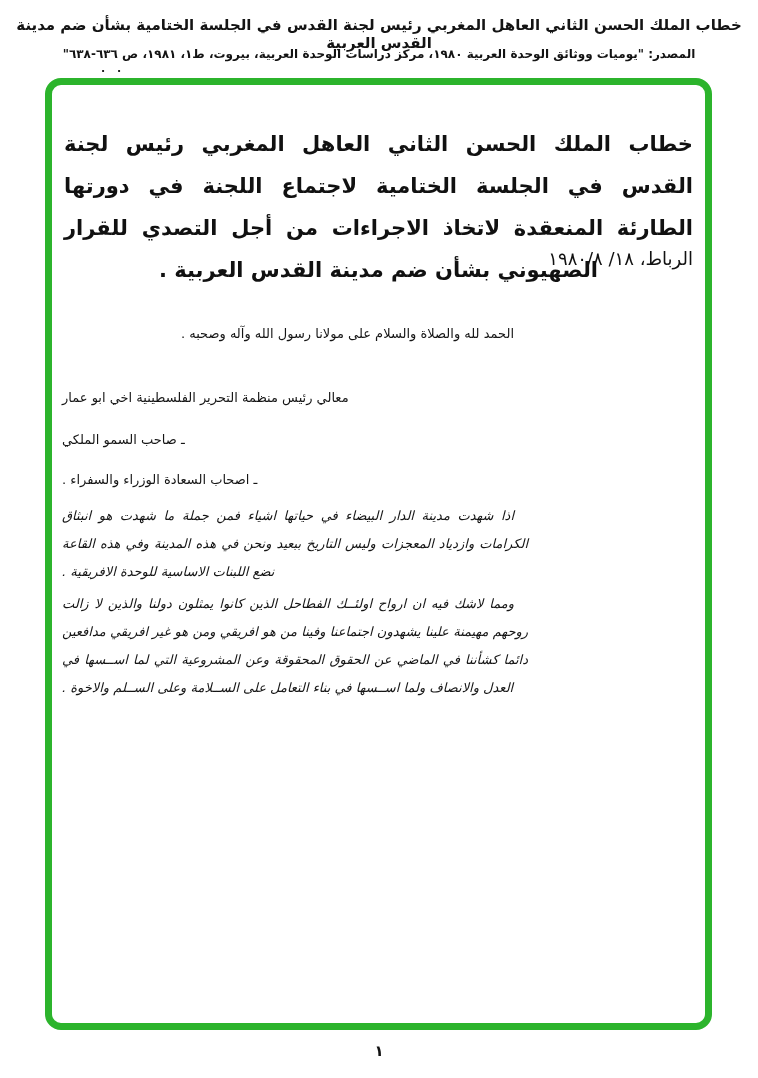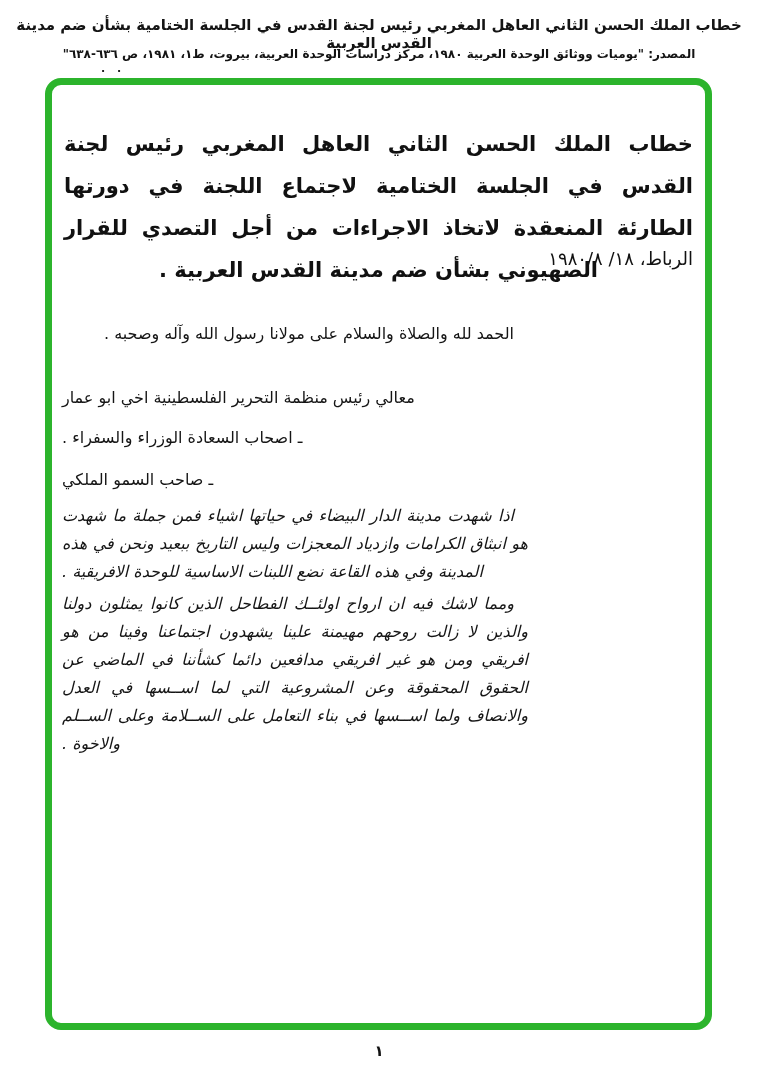--- a/index.html
+++ b/index.html
@@ -37,21 +37,21 @@
   }
   
   .dateline{
     position:absolute;top:163px;left:10px;right:12px;
     direction:rtl;display:flex;justify-content:space-between;
     font-size:18px;color:#111;
   }
   
   .body-col{
     position:absolute;top:235px;left:10px;width:466px;
-    direction:rtl;font-size:16px;line-height:28px;color:#151515;
+    direction:rtl;font-size:13px;line-height:28px;color:#151515;
   }
   .body-col p{margin:0;}
   .p-hamd{text-align:right;padding-right:14px;}
   .p-salut{text-align:left;padding-right:50px;}
   .mt-a{margin-top:36px !important;}
   .mt-b{margin-top:14px !important;}
   .mt-c{margin-top:12px !important;}
   .p-body{text-align:justify;text-align-last:left;text-indent:14px;font-style:italic;}
   .mt-d{margin-top:8px !important;}
   .mt-e{margin-top:4px !important;}
@@ -74,21 +74,21 @@
 
   <div class="doc-heading">خطاب الملك الحسن الثاني العاهل المغربي رئيس لجنة القدس في الجلسة الختامية لاجتماع اللجنة في دورتها الطارئة المنعقدة لاتخاذ الاجراءات من أجل التصدي للقرار الصهيوني بشأن ضم مدينة القدس العربية .</div>
 
   <div class="dateline">
     <span>الرباط، ١٨‏/ ٨‏/١٩٨٠</span>
   </div>
 
   <div class="body-col">
     <p class="p-hamd">الحمد لله والصلاة والسلام على مولانا رسول الله وآله وصحبه .</p>
     <p class="p-salut mt-a">معالي رئيس منظمة التحرير الفلسطينية اخي ابو عمار</p>
+    <p class="p-salut mt-b">ـ صاحب السمو الملكي</p>
     <p class="p-salut mt-c">ـ اصحاب السعادة الوزراء والسفراء .</p>
-    <p class="p-salut mt-b">ـ صاحب السمو الملكي</p>
     <p class="p-body mt-d">اذا شهدت مدينة الدار البيضاء في حياتها اشياء فمن جملة ما شهدت هو انبثاق الكرامات وازدياد المعجزات وليس التاريخ ببعيد ونحن في هذه المدينة وفي هذه القاعة نضع اللبنات الاساسية للوحدة الافريقية .</p>
     <p class="p-body mt-e">ومما لاشك فيه ان ارواح اولئــك الفطاحل الذين كانوا يمثلون دولنا والذين لا زالت روحهم مهيمنة علينا يشهدون اجتماعنا وفينا من هو افريقي ومن هو غير افريقي مدافعين دائما كشأننا في الماضي عن الحقوق المحقوقة وعن المشروعية التي لما اســسها في العدل والانصاف ولما اســسها في بناء التعامل على الســلامة وعلى الســلم والاخوة .</p>
   </div>
 
 </div>
 
 <div class="page-num">١</div>
 
 </body></html>

